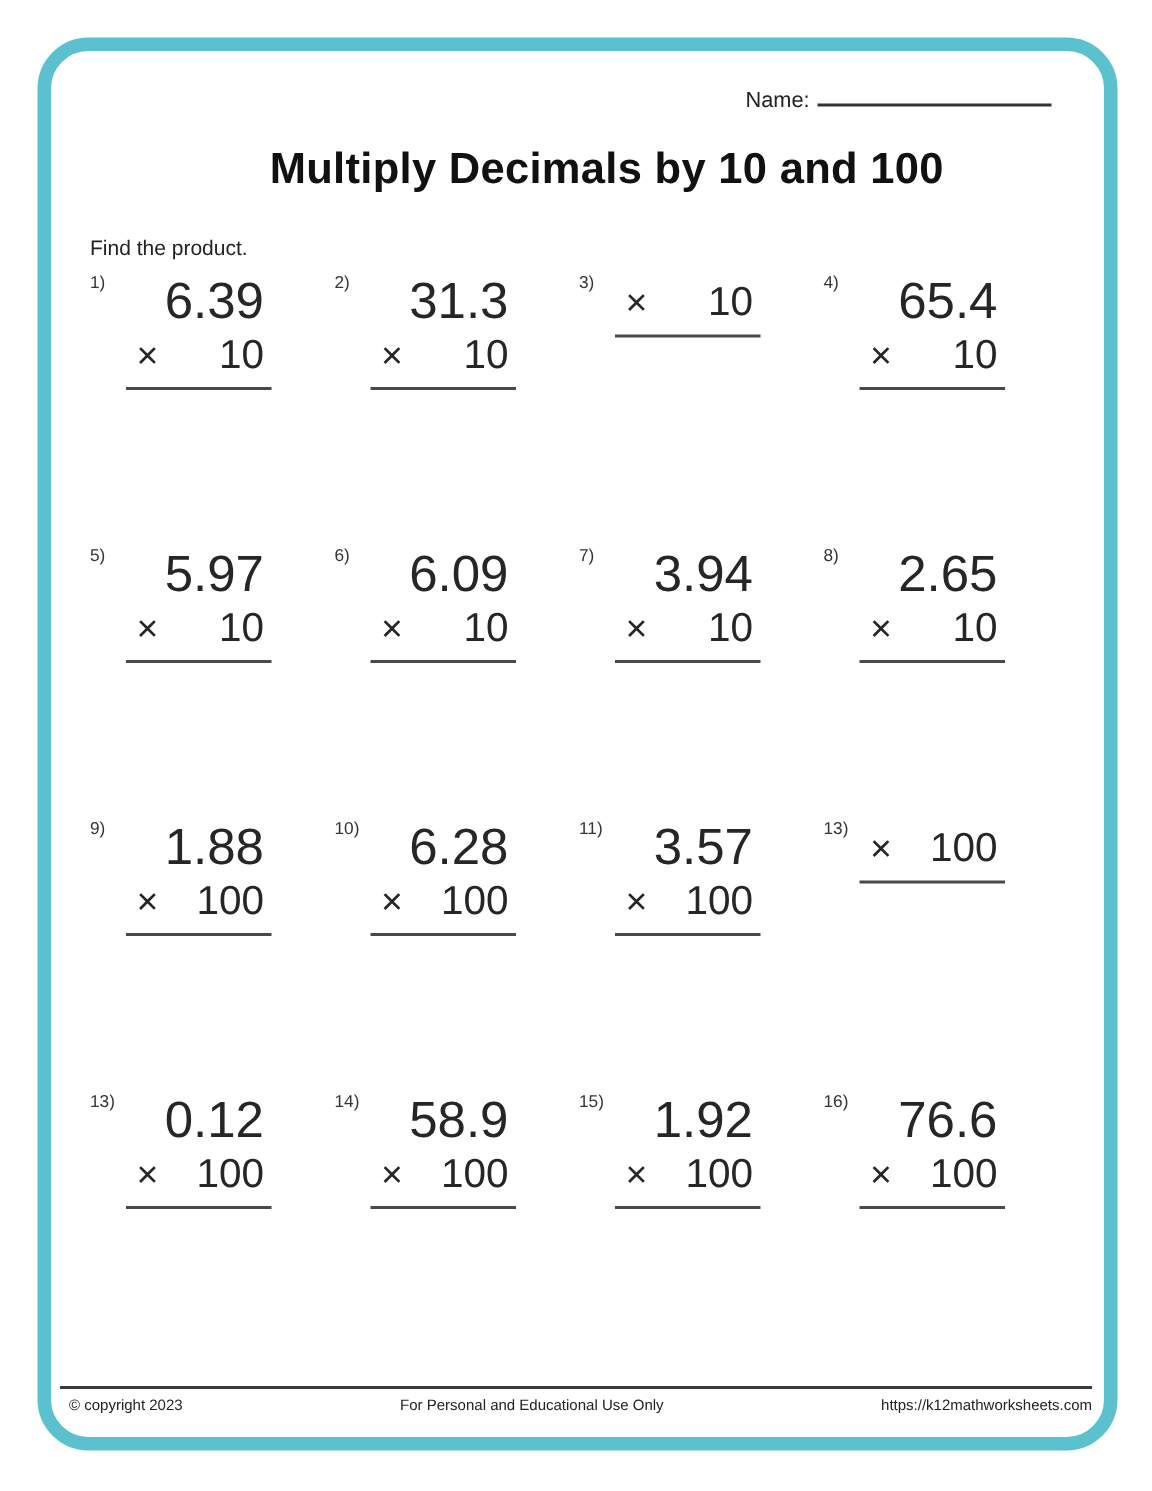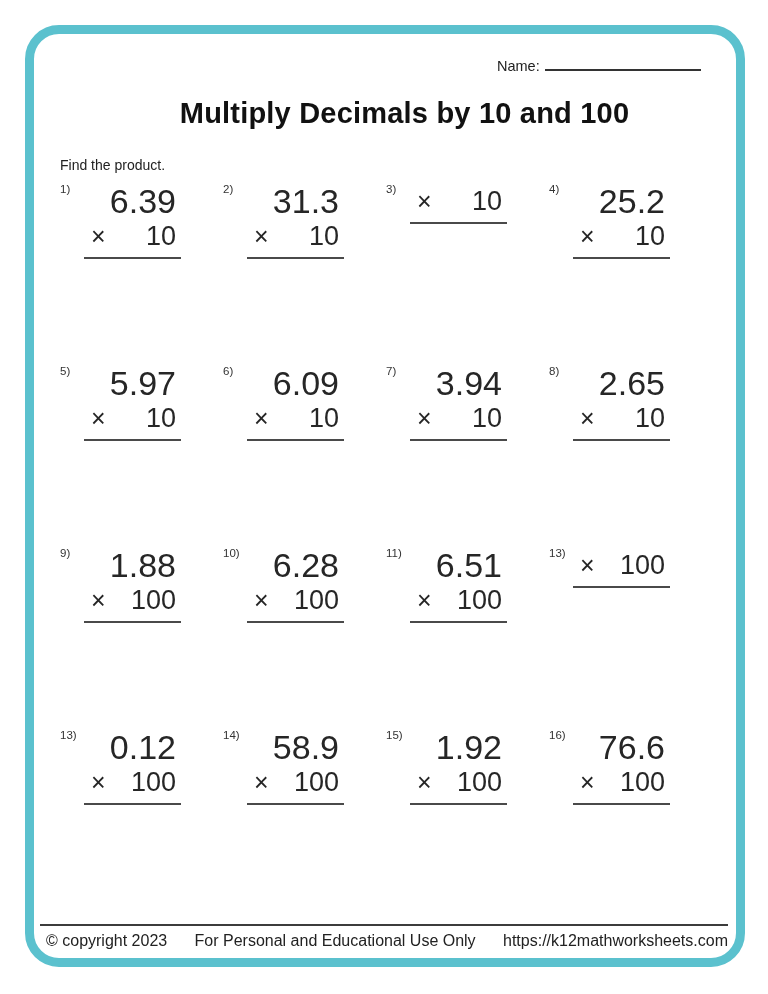--- a/index.html
+++ b/index.html
@@ -98,21 +98,21 @@
     width: 688px;
     border-top: 2px solid #3c3c3c;
   }
   .footer {
     position: absolute;
     left: 46px; top: 932px;
     width: 682px;
     display: flex;
     justify-content: space-between;
     align-items: baseline;
-    font-size: 16px;
+    font-size: 10px;
     color: #222;
   }
 </style>
 </head>
 <body>
 
 <div class="page">
   <div class="border-frame"></div>
 
   <div class="name-row">
@@ -152,21 +152,21 @@
           <div class="mult-row">
             <span class="times">×</span>
             <span>10</span>
           </div>
           <div class="answer-line"></div>
         </div>
       </div>
       <div class="problem">
         <span class="pnum">4)</span>
         <div class="pbody">
-          <div class="operand">25.2</div>
+          <div class="operand">65.4</div>
           <div class="mult-row">
             <span class="times">×</span>
             <span>10</span>
           </div>
           <div class="answer-line"></div>
         </div>
       </div>
       <div class="problem">
         <span class="pnum">5)</span>
         <div class="pbody">
@@ -229,21 +229,21 @@
           <div class="mult-row">
             <span class="times">×</span>
             <span>100</span>
           </div>
           <div class="answer-line"></div>
         </div>
       </div>
       <div class="problem">
         <span class="pnum">11)</span>
         <div class="pbody">
-          <div class="operand">6.51</div>
+          <div class="operand">3.57</div>
           <div class="mult-row">
             <span class="times">×</span>
             <span>100</span>
           </div>
           <div class="answer-line"></div>
         </div>
       </div>
       <div class="problem">
         <span class="pnum">13)</span>
         <div class="pbody">

